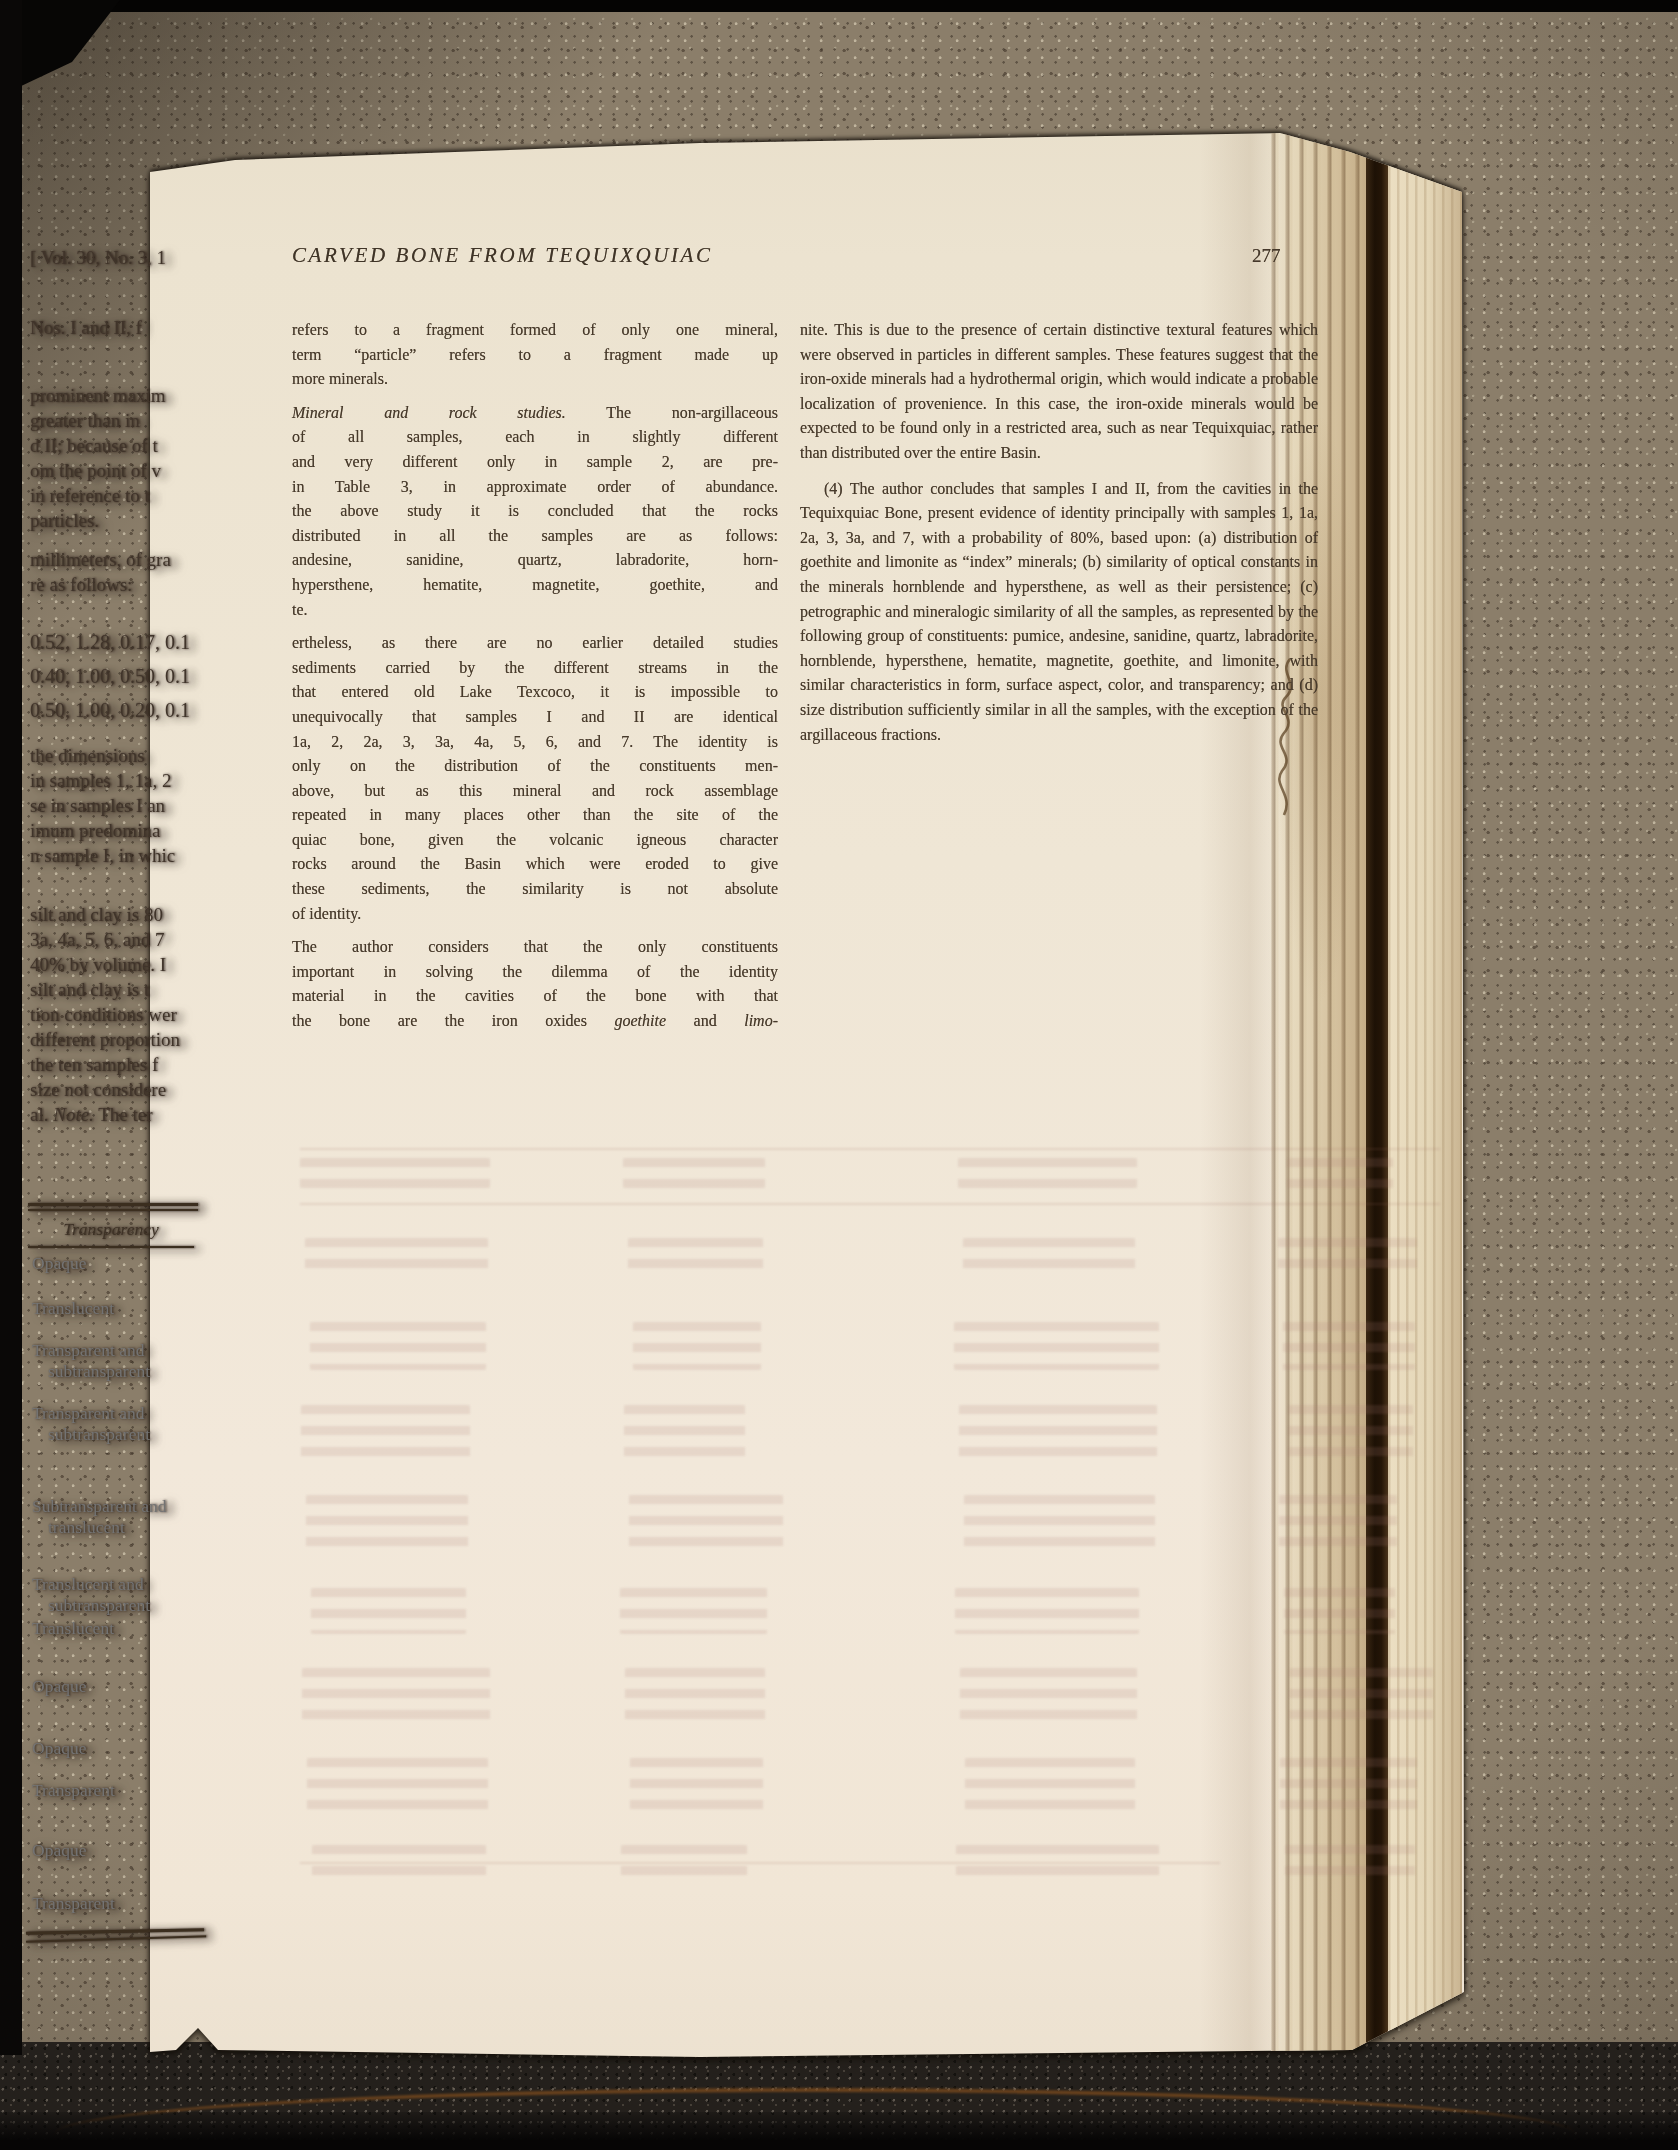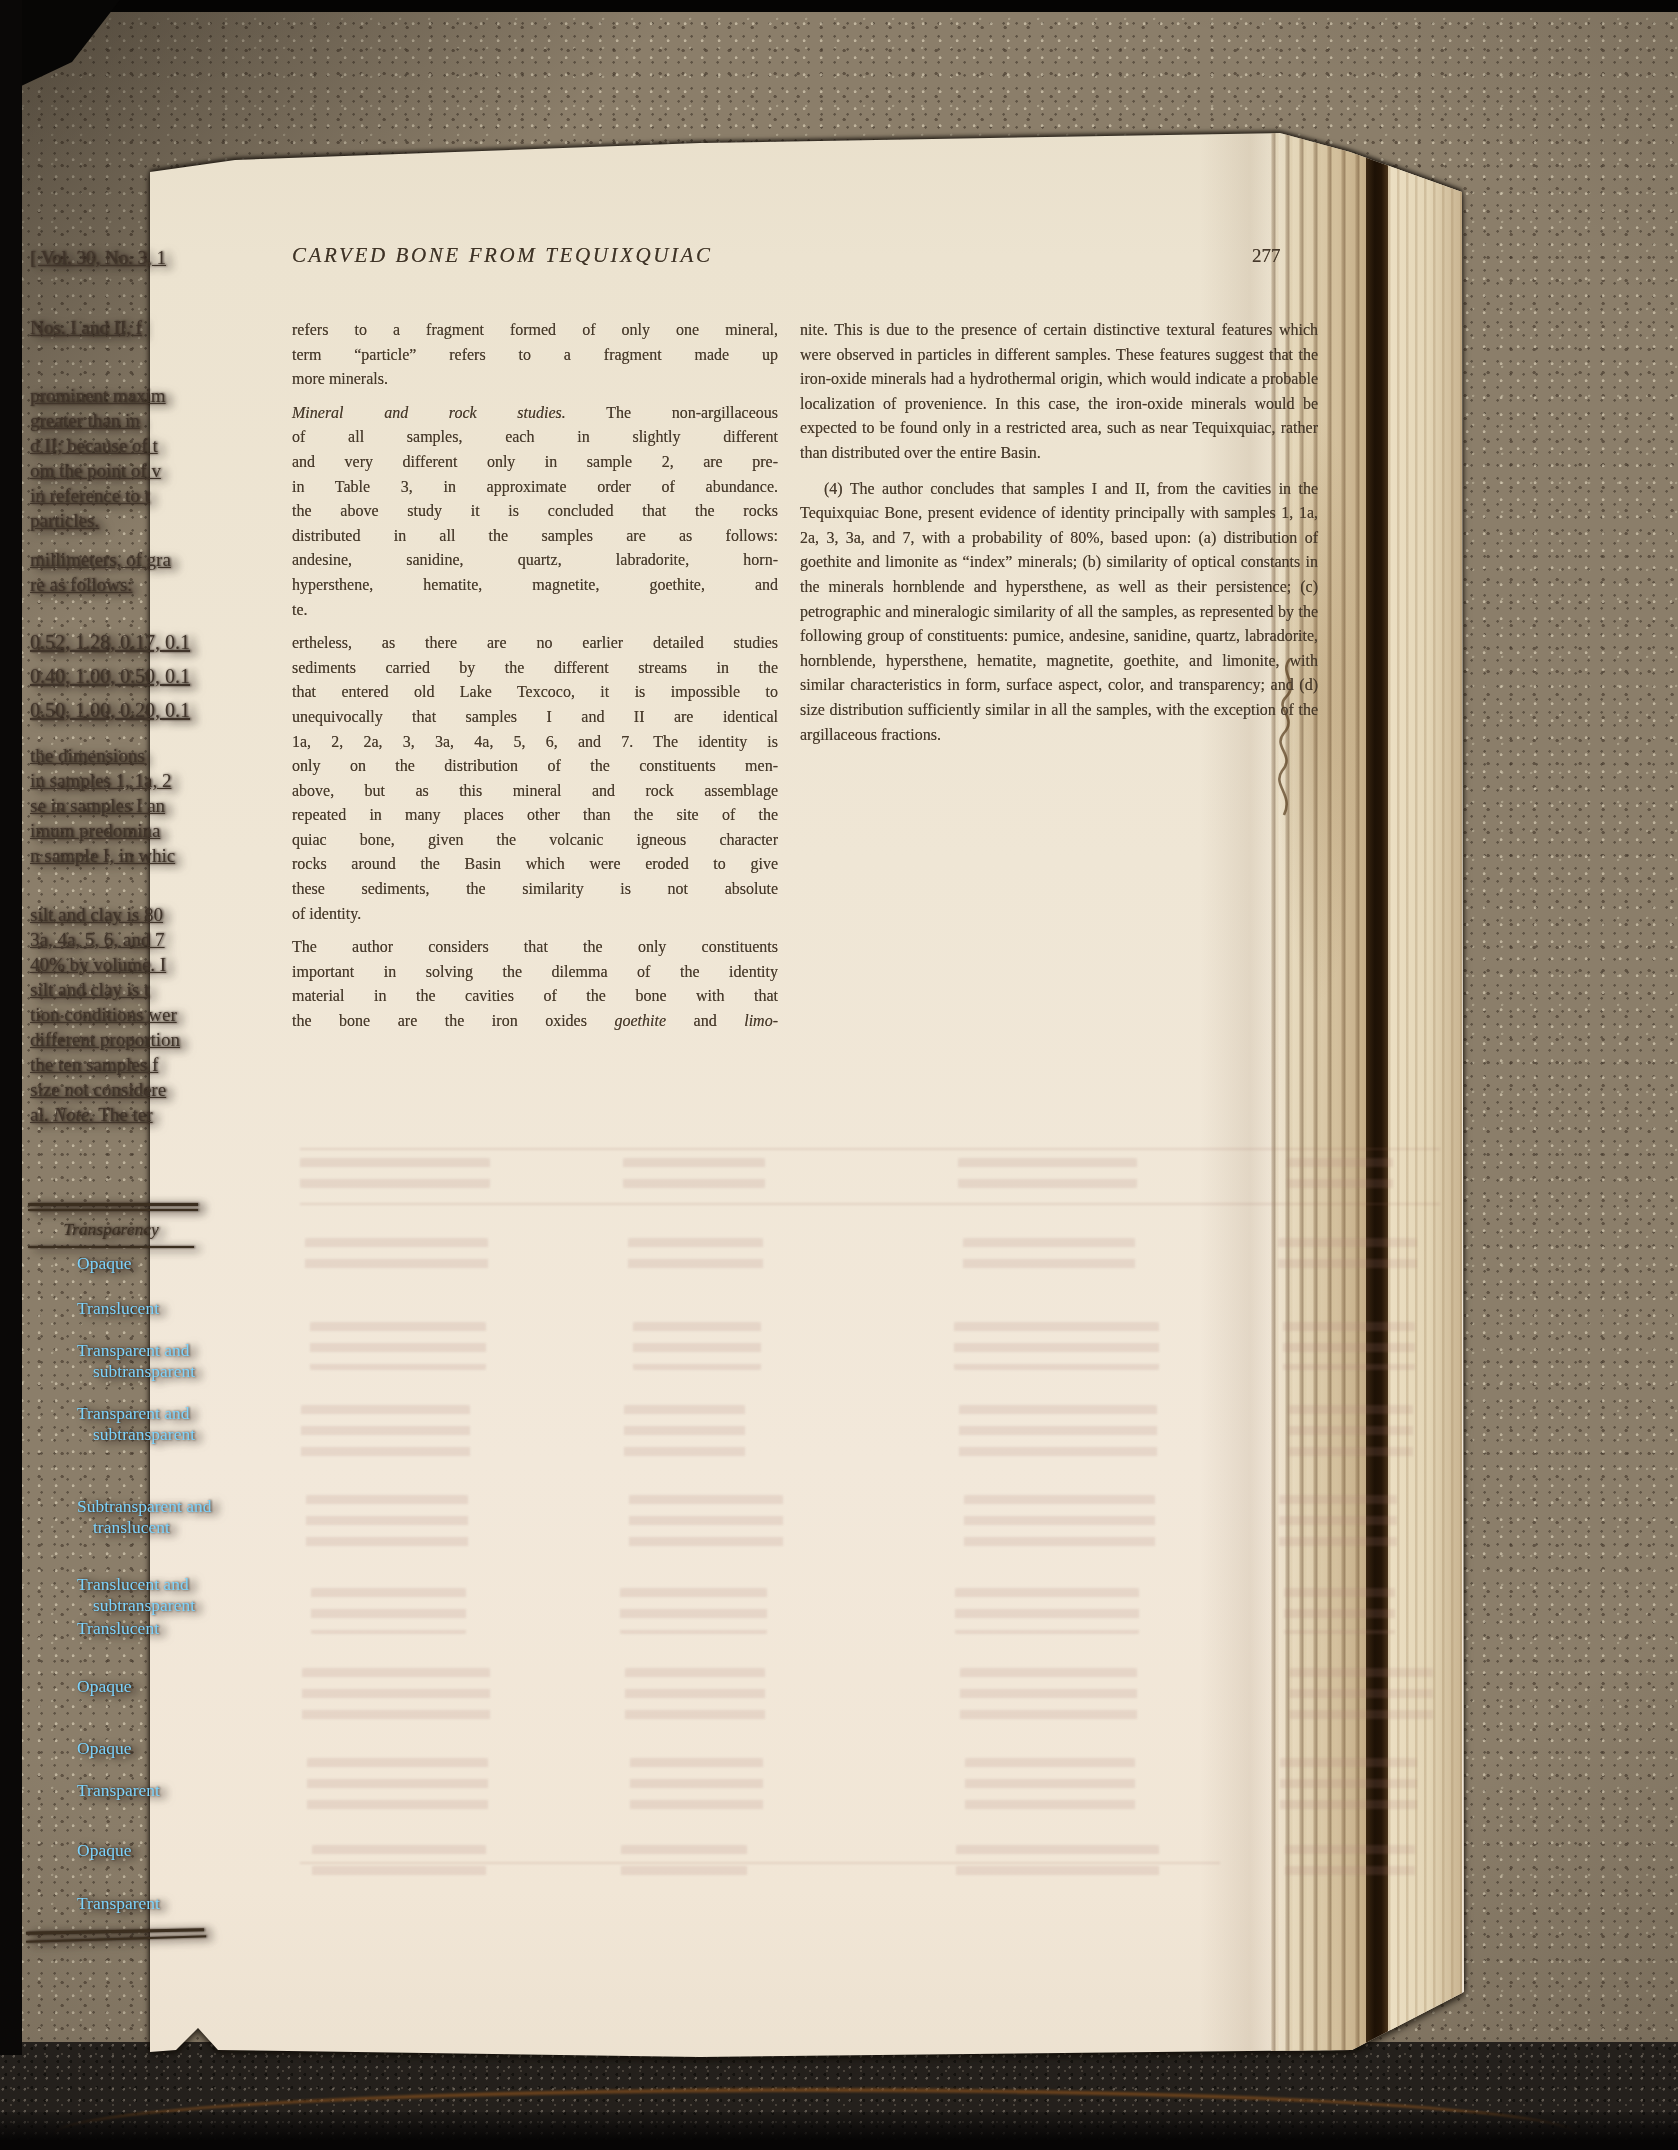--- a/index.html
+++ b/index.html
@@ -87,33 +87,33 @@
   .rc-para{margin:0 0 11px 0;}
   .rc-para.indent{text-indent:24px;}
 
   .signature{position:absolute;left:800px;top:933px;width:518px;text-align:center;color:#453828;}
   .sig-caps{font-variant:small-caps;letter-spacing:1.5px;font-size:19.5px;line-height:31px;}
   .sig-city{font-size:19px;line-height:33px;}
 
   
   #margin-frags{position:absolute;left:30px;top:245px;width:190px;font-size:19px;line-height:25px;color:#40342a;}
   .frag-para{margin:0;}
-  .frag-line{white-space:nowrap;text-decoration:underline;}
+  .frag-line{white-space:nowrap;}
   .frag-para:nth-child(2){margin-top:45px;}
   .frag-para:nth-child(3){margin-top:43px;}
   .frag-para:nth-child(4){margin-top:14px;}
   .frag-para:nth-child(5){margin-top:28px;}
   .frag-para:nth-child(5) .frag-line{line-height:34px;font-size:20px;}
   .frag-para:nth-child(6){margin-top:16px;}
   .frag-para:nth-child(7){margin-top:34px;}
 
   
   .t-head{position:absolute;left:32px;top:1219px;width:158px;text-align:center;font-style:italic;font-size:17.5px;color:#3e3226;}
-  .t-row{position:absolute;left:32px;width:172px;font-size:17.5px;line-height:21px;color:#7dd3fc;
-    padding-left:16px;text-indent:-16px;margin-left:45px;}
+  .t-row{position:absolute;left:32px;width:172px;font-size:17.5px;line-height:21px;color:#737373;
+    padding-left:16px;text-indent:-16px;}
   .rule{position:absolute;background:#3b2e1f;}
 
   
   .ghost{position:absolute;filter:blur(.8px);}
   .ghost-cell{position:absolute;
     background:repeating-linear-gradient(180deg, rgba(172,128,118,.17) 0 9px, rgba(0,0,0,0) 9px 21px);
     border-radius:2px;}
   .ghost-rule{position:absolute;height:2px;background:rgba(160,115,100,.16);}
 </style>
 </head>

